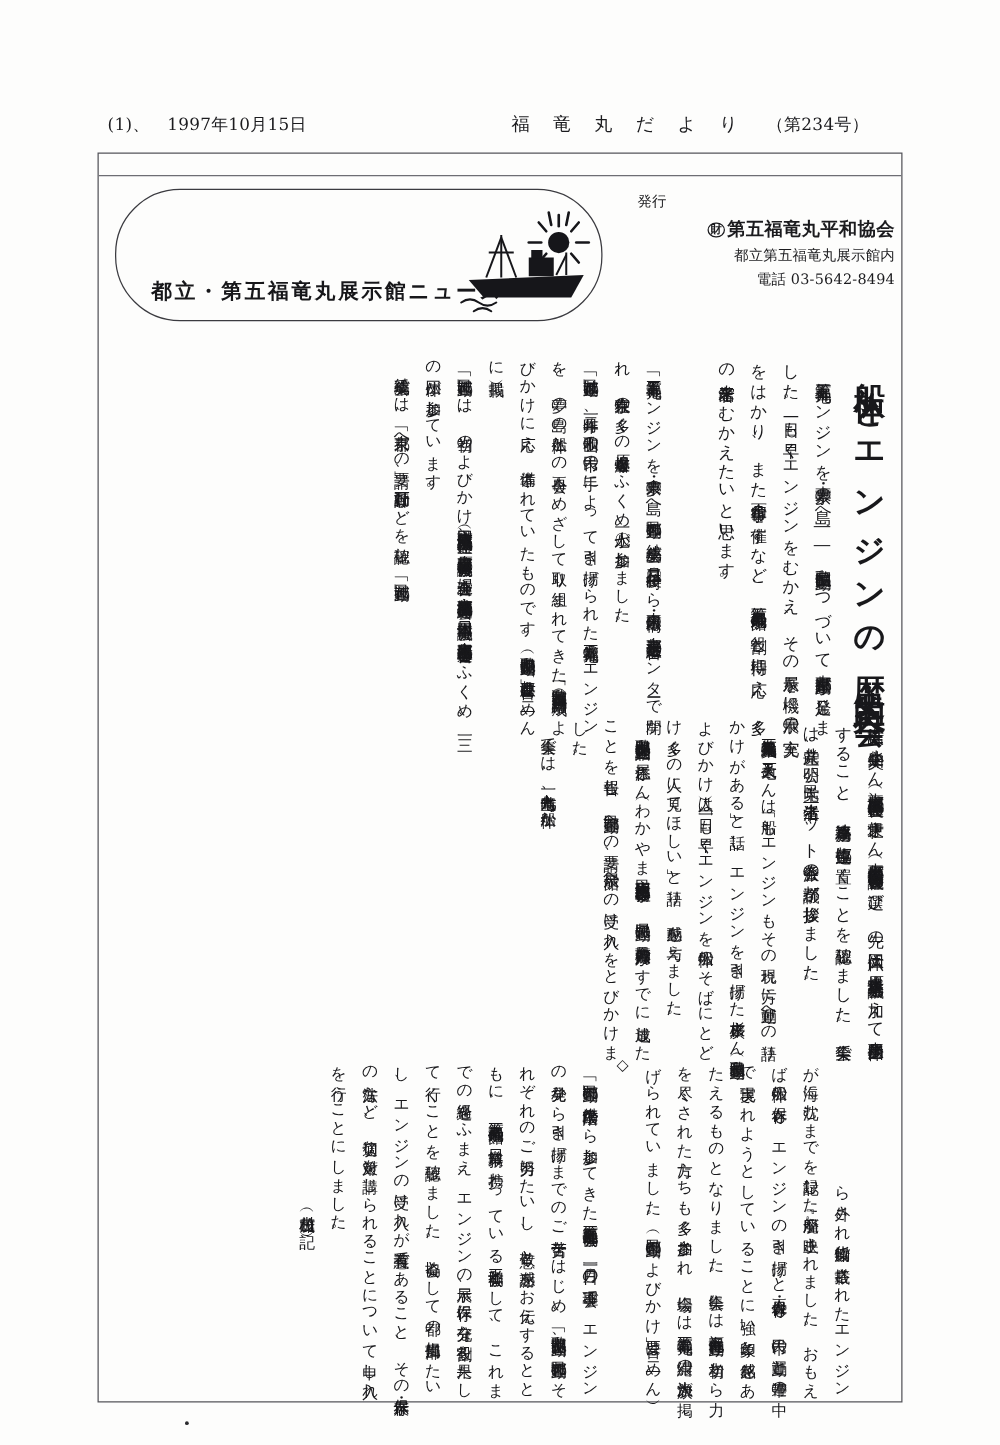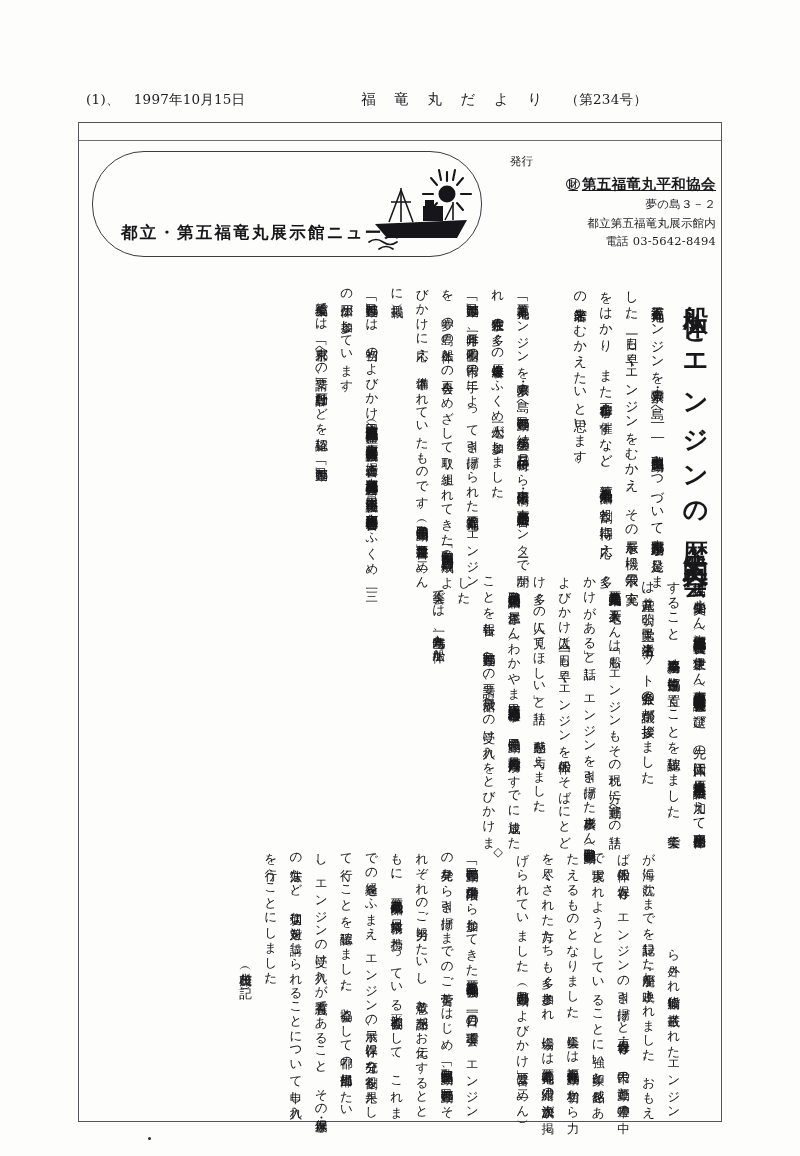--- a/index.html
+++ b/index.html
@@ -35,20 +35,21 @@
     font-size: 13.5px;
     letter-spacing: .3px;
     color: #1b1b1e;
   }
   .rh-issue-no { margin-right: 14px; }
   .rh-date { margin-right: 116px; letter-spacing: .2px; }
   .rh-title {
     letter-spacing: 7px;
     margin-right: 16px;
     font-size: 14.5px;
+    margin-left: 48px;
   }
   .rh-number { font-size: 13.5px; }
 
   
   .frame {
     position: absolute;
     left: 78px;
     top: 122px;
     width: 644px;
     height: 1000px;
@@ -117,21 +118,20 @@
   .publisher .pub-label {
     text-align: left;
     margin-left: 18px;
     font-size: 11.5px;
   }
   .publisher .pub-org {
     font-size: 14.5px;
     font-weight: 700;
     letter-spacing: .4px;
     margin-top: 1px;
-    text-decoration: underline;
   }
   .publisher .pub-org .zaidan {
     font-size: 9px;
     vertical-align: 2px;
     margin-right: 2px;
     border: 1px solid #1b1b1e;
     border-radius: 50%;
     padding: 0 1px;
   }
   .publisher .pub-line { letter-spacing: .2px; }
@@ -289,21 +289,20 @@
           <path d="M8 80 q7 -5 14 0 t14 0"></path>
           <path d="M18 87 q7 -5 14 0"></path>
         </g>
       </g>
     </svg>
   </div>
 
   <div class="publisher">
     <div class="pub-label">発行</div>
     <div class="pub-org"><span class="zaidan">財</span><span>第五福竜丸平和協会</span></div>
-    <div class="pub-line">夢の島３－２</div>
     <div class="pub-line">都立第五福竜丸展示館内</div>
     <div class="pub-line">電話 03-5642-8494</div>
   </div>
 
   <div class="article">
 
     <div class="vcol-wrap headline">船体とエンジンの歴史的再会へ</div>
 
     <div class="vcol-wrap lead">　第五福竜丸エンジンを東京・夢の島へ――和歌山県民運動につづいて東京都民運動が発足しました。一日も早くエンジンをむかえ、その展示を機に展示の充実をはかり、また企画行事を催すなど、第五福竜丸展示館の役割と期待に応え、多くの来館者をむかえたいと思います。</div>
 

